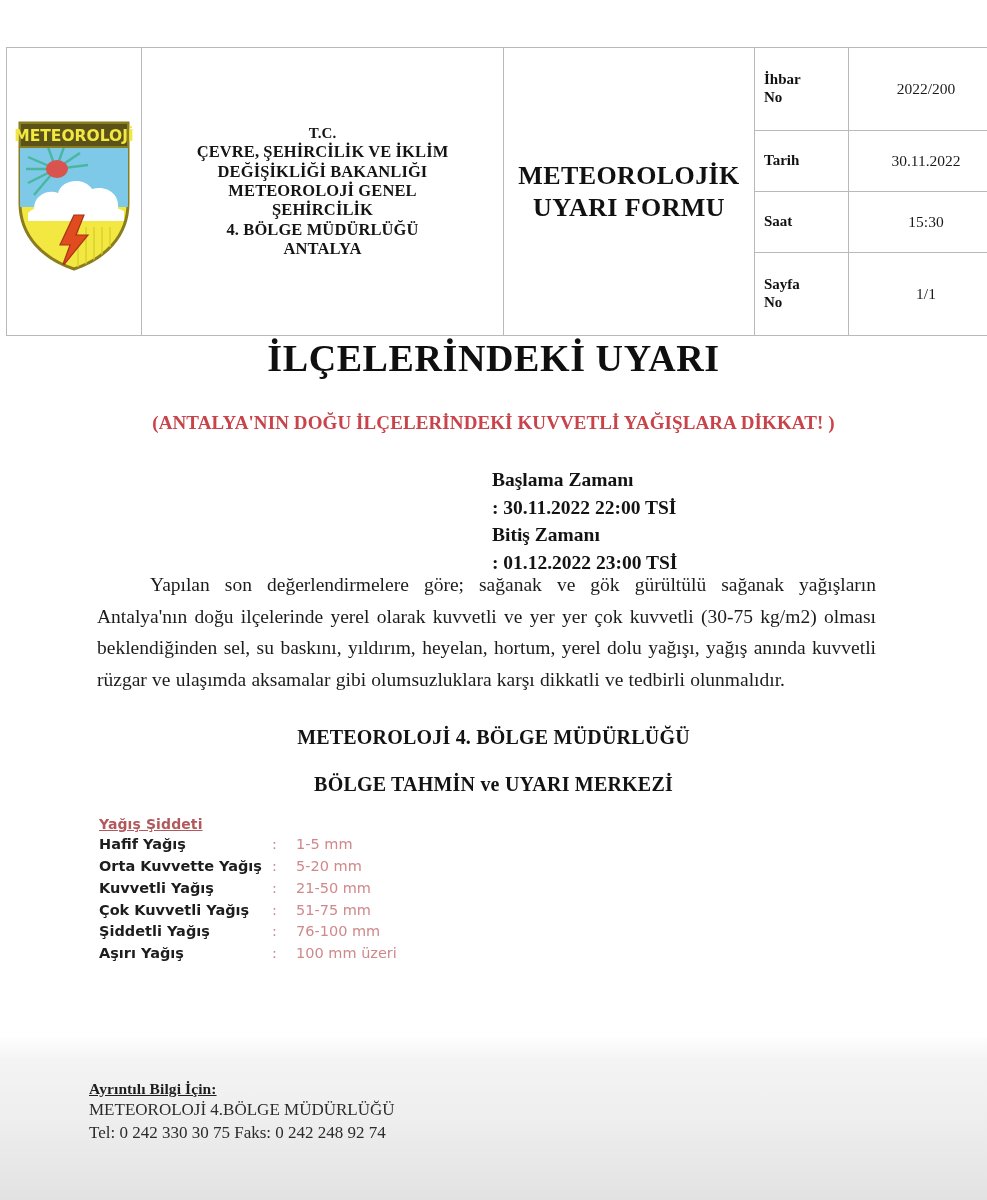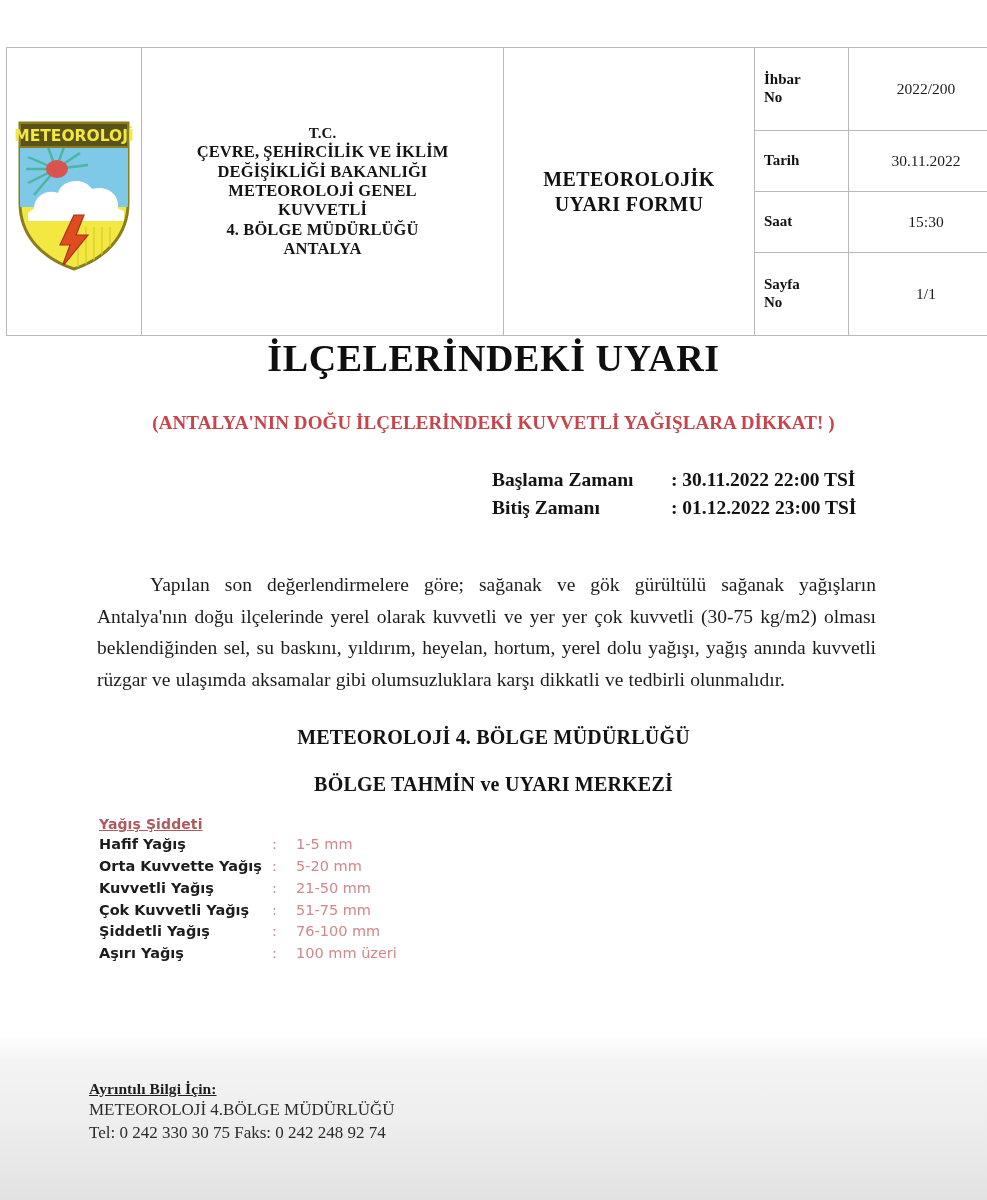--- a/index.html
+++ b/index.html
@@ -81,21 +81,21 @@
   }
 
   
   .formtitle-cell {
     width: 238px;
     text-align: center;
     padding: 4px 6px !important;
   }
   .formtitle-text {
     font-weight: bold;
-    font-size: 20px;
+    font-size: 26px;
     line-height: 1.22;
     letter-spacing: 0.4px;
     color: #111111;
   }
 
   
   .meta-label-cell {
     width: 84px;
     padding: 6px 0 6px 9px !important;
     font-weight: bold;
@@ -144,20 +144,21 @@
     position: absolute;
     top: 466px;
     left: 492px;
     font-weight: bold;
     font-size: 19.5px;
     line-height: 1.42;
     color: #131313;
   }
   #time-block .trow {
     display: flex;
+    flex-direction: column;
   }
   #time-block .tlabel {
     width: 179px;
     display: inline-block;
   }
   #time-block .tvalue {
     display: inline-block;
     white-space: nowrap;
   }
 
@@ -320,21 +321,21 @@
           </svg>
         </div>
       </td>
 
       <td class="ministry-cell" rowspan="4">
         <div class="ministry-text">
           <div class="tc">T.C.</div>
           <div>ÇEVRE, ŞEHİRCİLİK VE İKLİM</div>
           <div>DEĞİŞİKLİĞİ BAKANLIĞI</div>
           <div>METEOROLOJİ GENEL</div>
-          <div>KUVVETLİ</div>
+          <div>ŞEHİRCİLİK</div>
           <div>4. BÖLGE MÜDÜRLÜĞÜ</div>
           <div>ANTALYA</div>
         </div>
       </td>
 
       <td class="formtitle-cell" rowspan="4">
         <div class="formtitle-text">
           <div>METEOROLOJİK</div>
           <div>UYARI FORMU</div>
         </div>

